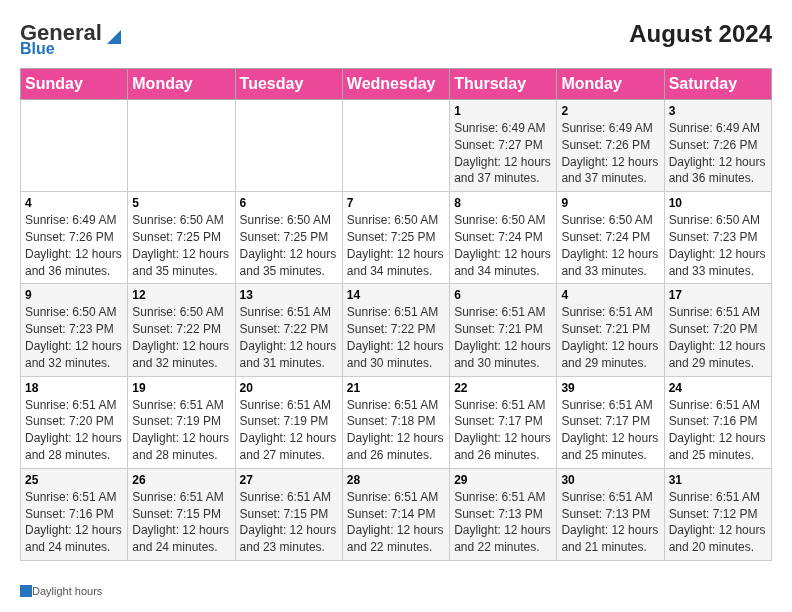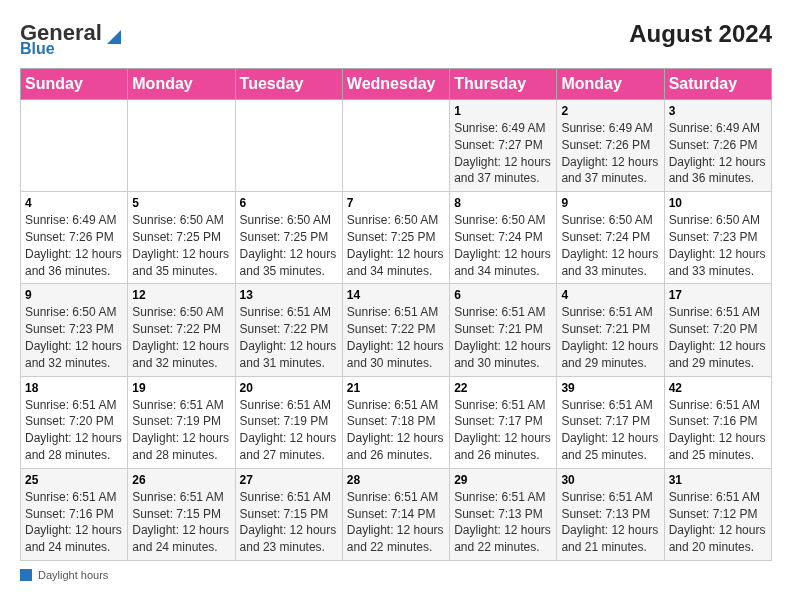--- a/index.html
+++ b/index.html
@@ -69,26 +69,25 @@
     }
     .day-info {
       font-size: 12px;
       color: #333;
       line-height: 1.4;
     }
     .empty-cell {
       background: #fff !important;
     }
     .footer {
-      margin-top: 8px;
+      margin-top: 24px;
       font-size: 11px;
       color: #555;
       display: flex;
       align-items: center;
-      gap: 6px;
     }
     .footer-dot {
       width: 12px;
       height: 12px;
       background: #2474be;
       display: inline-block;
     }
   </style>
 </head>
 <body>
@@ -218,21 +217,21 @@
         </td>
         <td>
           <span class="day-num">22</span>
           <div class="day-info">Sunrise: 6:51 AM<br>Sunset: 7:17 PM<br>Daylight: 12 hours and 26 minutes.</div>
         </td>
         <td>
           <span class="day-num">39</span>
           <div class="day-info">Sunrise: 6:51 AM<br>Sunset: 7:17 PM<br>Daylight: 12 hours and 25 minutes.</div>
         </td>
         <td>
-          <span class="day-num">42</span>
+          <span class="day-num">24</span>
           <div class="day-info">Sunrise: 6:51 AM<br>Sunset: 7:16 PM<br>Daylight: 12 hours and 25 minutes.</div>
         </td>
       </tr>
       <tr>
         <td>
           <span class="day-num">25</span>
           <div class="day-info">Sunrise: 6:51 AM<br>Sunset: 7:16 PM<br>Daylight: 12 hours and 24 minutes.</div>
         </td>
         <td>
           <span class="day-num">26</span>

